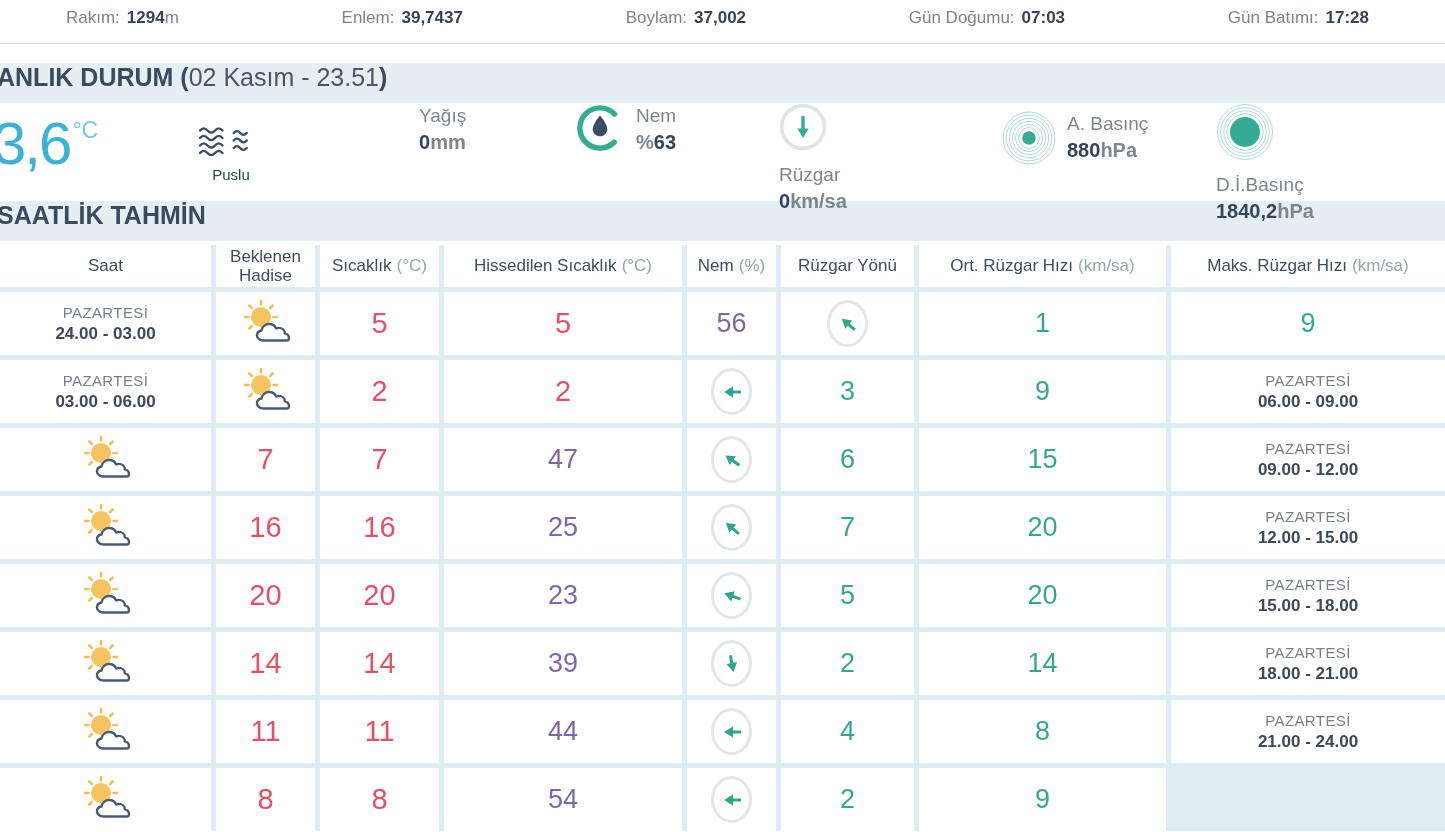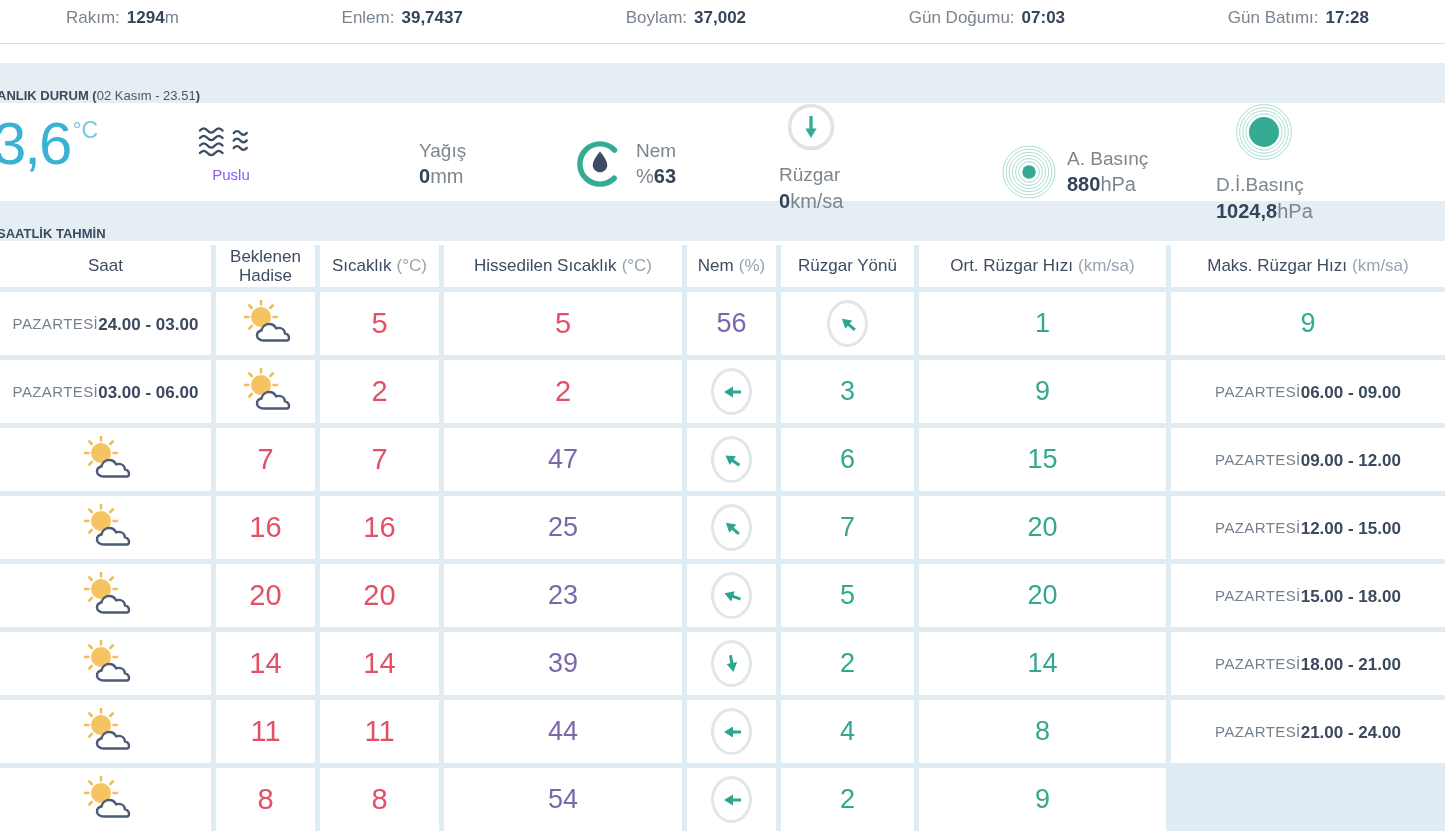--- a/index.html
+++ b/index.html
@@ -7,57 +7,57 @@
               font-family:"Liberation Sans", sans-serif; }
 
   
   .topbar { height:44px; border-bottom:1px solid #d9dee3; display:flex;
             align-items:center; justify-content:space-between; padding:0 76px 8px 66px; }
   .tb-item { font-size:17px; color:#7a848e; white-space:nowrap; }
   .tb-item b { color:#36445a; font-weight:700; margin-left:7px; }
   .tb-item .u { color:#7a848e; font-weight:400; }
 
   
-  .section-bar { height:40px; background:#e4eef3; display:flex; align-items:flex-end;
-                 font-size:13px; color:#3c4a5e; }
+  .section-bar { height:40px; background:#e4eef3; display:flex; align-items:flex-start;
+                 font-size:25px; color:#3c4a5e; }
   .section-bar .inner { margin-left:-3px; }
   .section-bar .t  { font-weight:700; }
   .section-bar .ts { font-weight:400; color:#4a5568; }
   .mt19 { margin-top:19px; }
 
   
   .conditions { height:98px; position:relative; background:#fff; }
   .temp-big { position:absolute; left:-7px; top:11px; font-size:60px; color:#39b2d3;
               letter-spacing:-2px; line-height:1; }
   .temp-big .deg { font-size:23px; color:#79c9de; letter-spacing:0;
                    vertical-align:26px; margin-left:2px; }
   .cond-group { position:absolute; left:197px; top:20px; width:68px; text-align:center; }
-  .cond-label { font-size:15px; color:#8b5cf6; margin-top:3px; }
-  .metric { position:absolute; top:0; height:122px; display:flex; align-items:center; gap:11px; }
+  .cond-label { font-size:15px; color:#14532d; margin-top:3px; }
+  .metric { position:absolute; top:0; height:122px; display:flex; gap:11px; }
   .m-precip   { left:419px; }
   .m-humidity { left:575px; }
   .m-wind     { left:779px;flex-direction:column; }
   .m-pressA   { left:1002px;margin-top:8px; }
   .m-pressD   { left:1216px;flex-direction:column; }
   .mlabel { font-size:19px; color:#7c868f; line-height:1.35; }
   .mvalue { font-size:20px; color:#36445a; line-height:1.35; }
   .mvalue b { font-weight:700; }
-  .mvalue .u { color:#7c868f; font-weight:400; }
+  .mvalue .u { color:#7c868f; font-weight:700; }
   .micon svg { display:block; }
 
   
   .forecast-grid { display:grid; margin-top:4px; gap:5px; background:#dfecf4;
     grid-template-columns:211px 99px 119px 238px 89px 133px 247px auto; }
   .cell { background:#fff; display:flex; align-items:center; justify-content:center; }
   .hcell { height:42px; font-size:17px; color:#3e4c61; text-align:center;
            line-height:1.12; padding:0 6px; flex-wrap:wrap; align-content:center; }
   .hcell .u { color:#98a3ae; font-weight:400; }
   .hcell .u:not(:empty) { margin-left:5px; }
   .rcell { height:63px; }
-  .saat-cell { flex-direction:row; }
+  .saat-cell { flex-direction:column; }
   .day  { font-size:15px; color:#75808c; letter-spacing:.4px; }
   .time { font-size:17px; color:#3b495e; font-weight:700; margin-top:3px; }
   .temp-val { font-size:29px; color:#e25165; }
   .hum-val  { font-size:27px; color:#7b68a8; }
   .wind-val { font-size:27px; color:#35a78e; }
   .dir-ring { width:41px; height:47px; border:3px solid #e2e6ea; border-radius:50%;
               display:flex; align-items:center; justify-content:center; background:#fff; }
   .dir-arrow { width:22px; height:22px; }
   .dir-arrow svg { display:block; }
 </style>
@@ -172,21 +172,21 @@
           <circle cx="28" cy="28" r="17.5"></circle>
             <circle cx="28" cy="28" r="20.5"></circle>
           <circle cx="28" cy="28" r="23.5"></circle>
             <circle cx="28" cy="28" r="26.5"></circle>
         </g>
         <circle cx="28" cy="28" r="14.5" fill="#35ab93"></circle>
       </svg>
     </span>
     <div>
       <div class="mlabel">D.İ.Basınç</div>
-      <div class="mvalue"><b>1024,8</b><span class="u">hPa</span></div>
+      <div class="mvalue"><b>1840,2</b><span class="u">hPa</span></div>
     </div>
   </div>
 
 </div>
 
 <div class="section-bar">
   <div class="inner"><span class="t">SAATLİK TAHMİN</span></div>
 </div>
 
 <div class="forecast-grid" id="forecast-grid">

